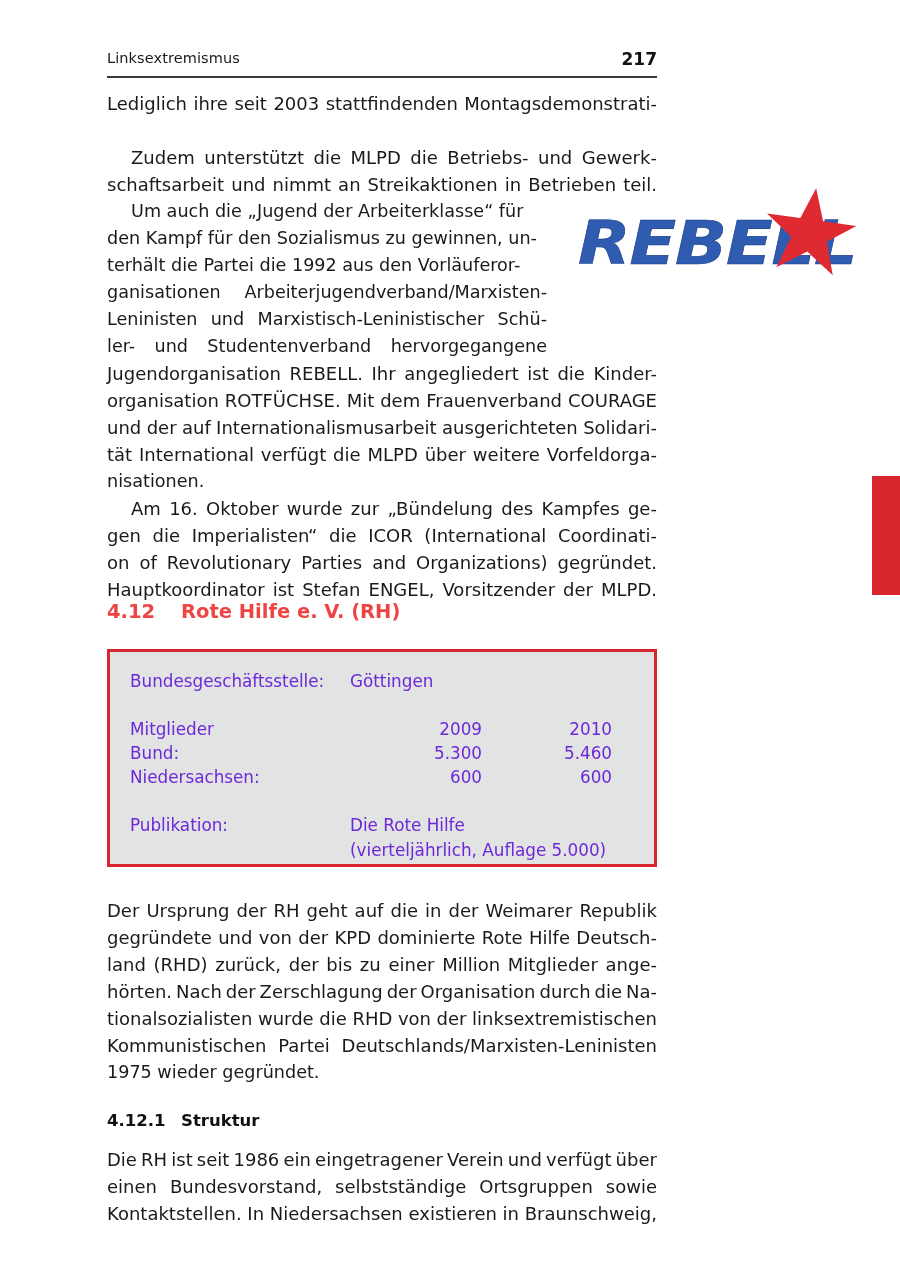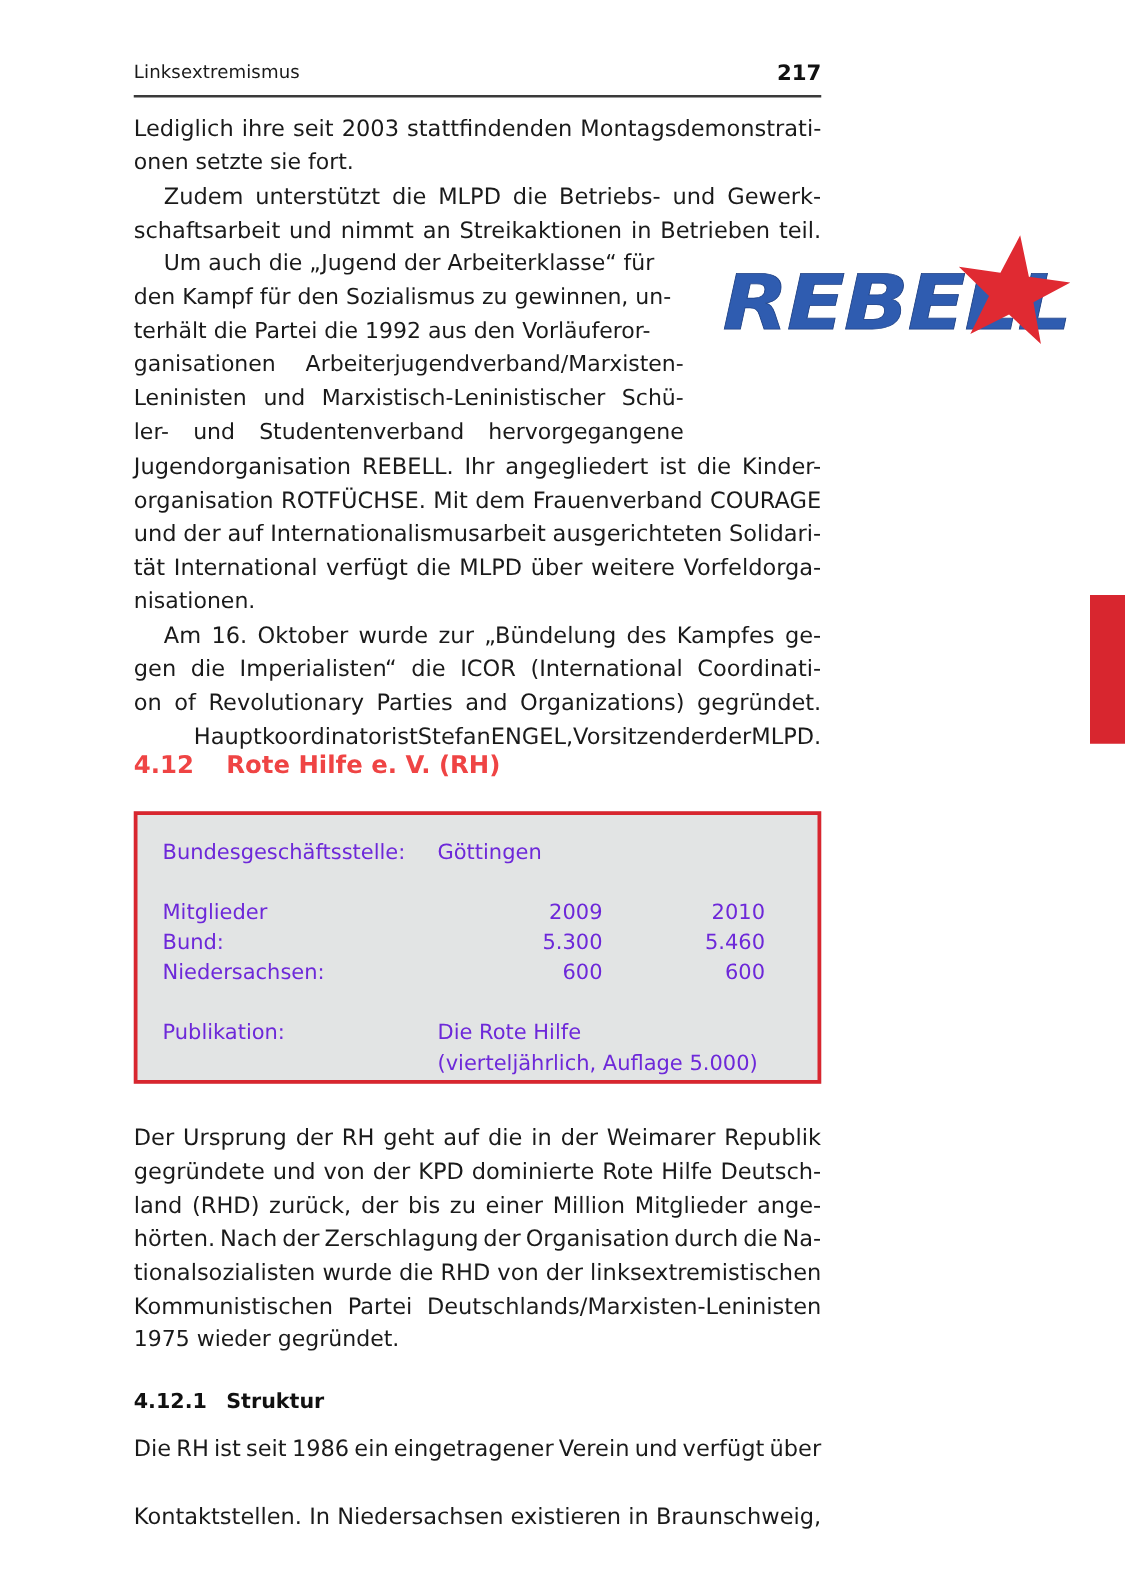--- a/index.html
+++ b/index.html
@@ -191,23 +191,20 @@
   <div class="runhead-rule"></div>
 
   <div class="tl-j" style="top:90px;">
       <span>Lediglich</span>
       <span>ihre</span>
       <span>seit</span>
       <span>2003</span>
       <span>stattfindenden</span>
       <span>Montagsdemonstrati-</span>
     </div>
-  <div class="tl" style="top:117px;">
-    <span>onen setzte sie fort.</span>
-  </div>
 
   <div class="tl-j" style="top:144px; text-indent:0;">
       <span style="padding-left: 24px;">Zudem</span>
       <span>unterstützt</span>
       <span>die</span>
       <span>MLPD</span>
       <span>die</span>
       <span>Betriebs-</span>
       <span>und</span>
       <span>Gewerk-</span>
@@ -309,21 +306,21 @@
     </div>
   <div class="tl-j" style="top:549px;">
       <span>on</span>
       <span>of</span>
       <span>Revolutionary</span>
       <span>Parties</span>
       <span>and</span>
       <span>Organizations)</span>
       <span>gegründet.</span>
     </div>
-  <div class="tl-j" style="top:576px;justify-content:flex-end;">
+  <div class="tl-j" style="top:576px;">
       <span>Hauptkoordinator</span>
       <span>ist</span>
       <span>Stefan</span>
       <span>ENGEL,</span>
       <span>Vorsitzender</span>
       <span>der</span>
       <span>MLPD.</span>
     </div>
 
   <div class="logo">
@@ -454,20 +451,27 @@
       <span>ist</span>
       <span>seit</span>
       <span>1986</span>
       <span>ein</span>
       <span>eingetragener</span>
       <span>Verein</span>
       <span>und</span>
       <span>verfügt</span>
       <span>über</span>
     </div>
+  <div class="tl-j" style="top:1173px;">
+      <span>einen</span>
+      <span>Bundesvorstand,</span>
+      <span>selbstständige</span>
+      <span>Ortsgruppen</span>
+      <span>sowie</span>
+    </div>
   <div class="tl-j" style="top:1200px;">
       <span>Kontaktstellen.</span>
       <span>In</span>
       <span>Niedersachsen</span>
       <span>existieren</span>
       <span>in</span>
       <span>Braunschweig,</span>
     </div>
 
 </div>

